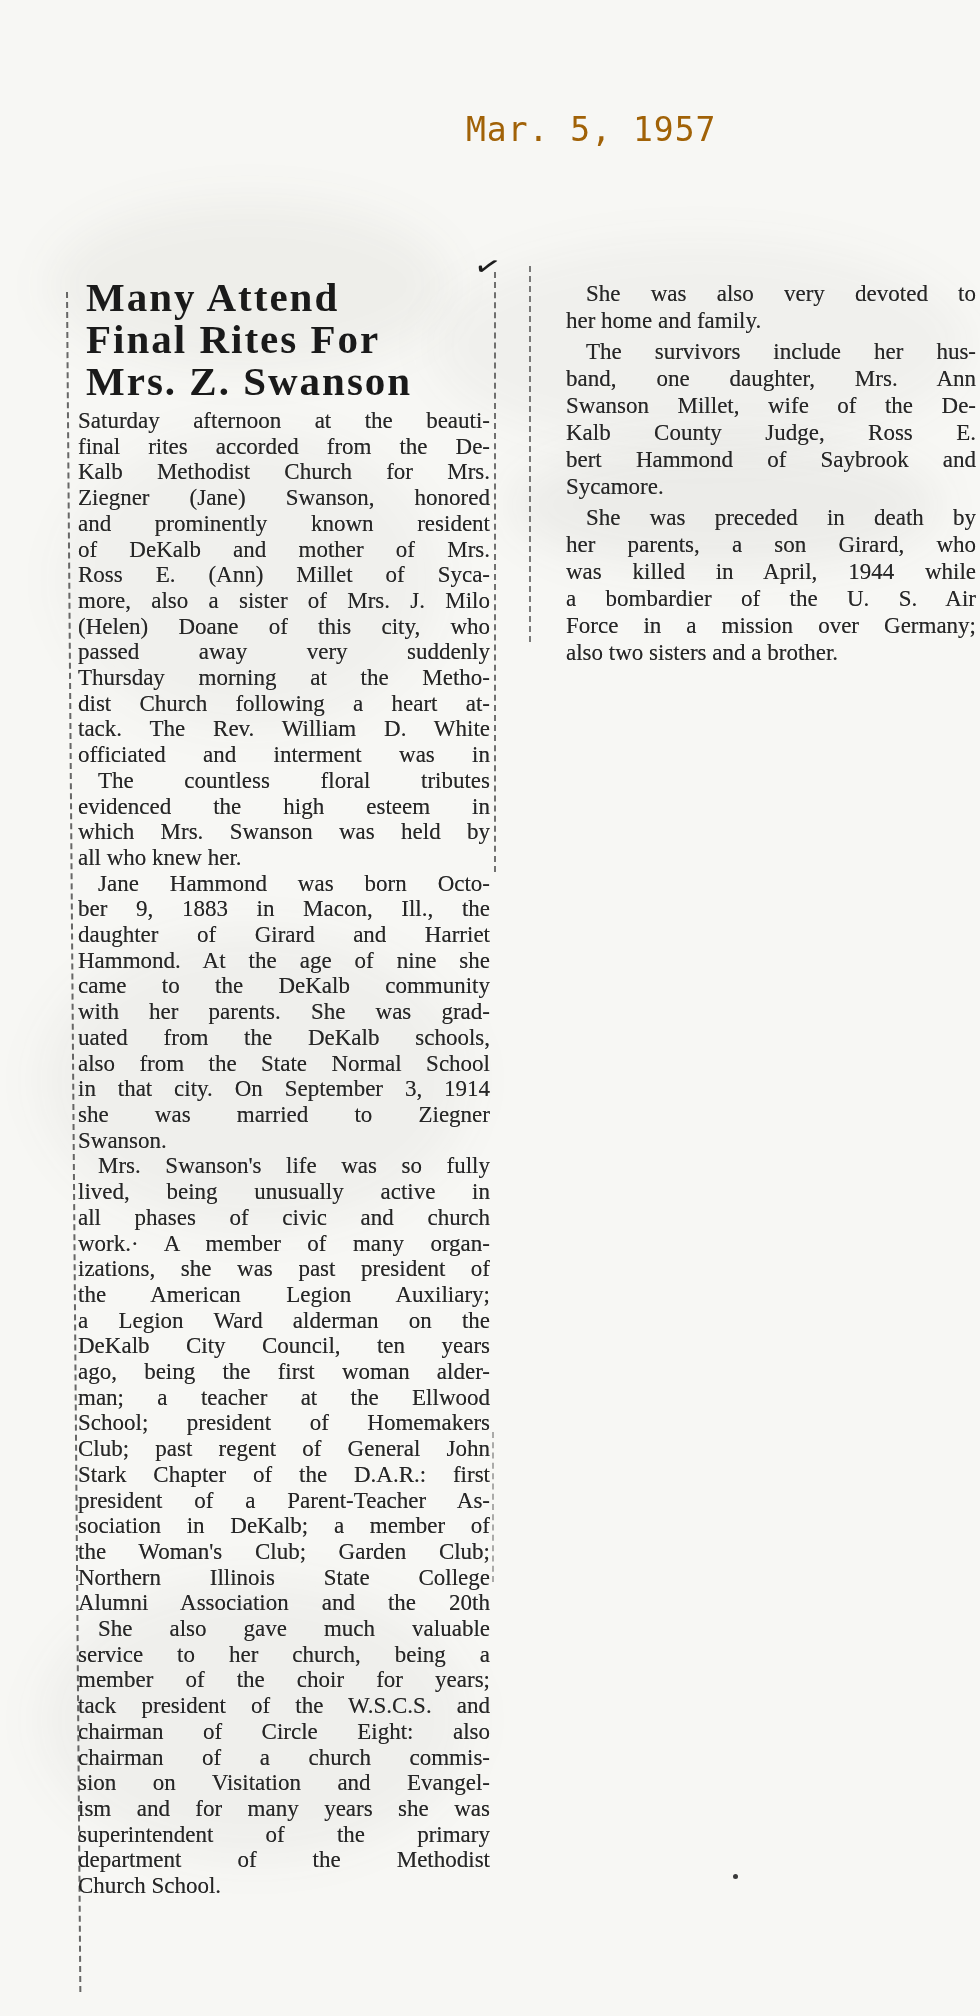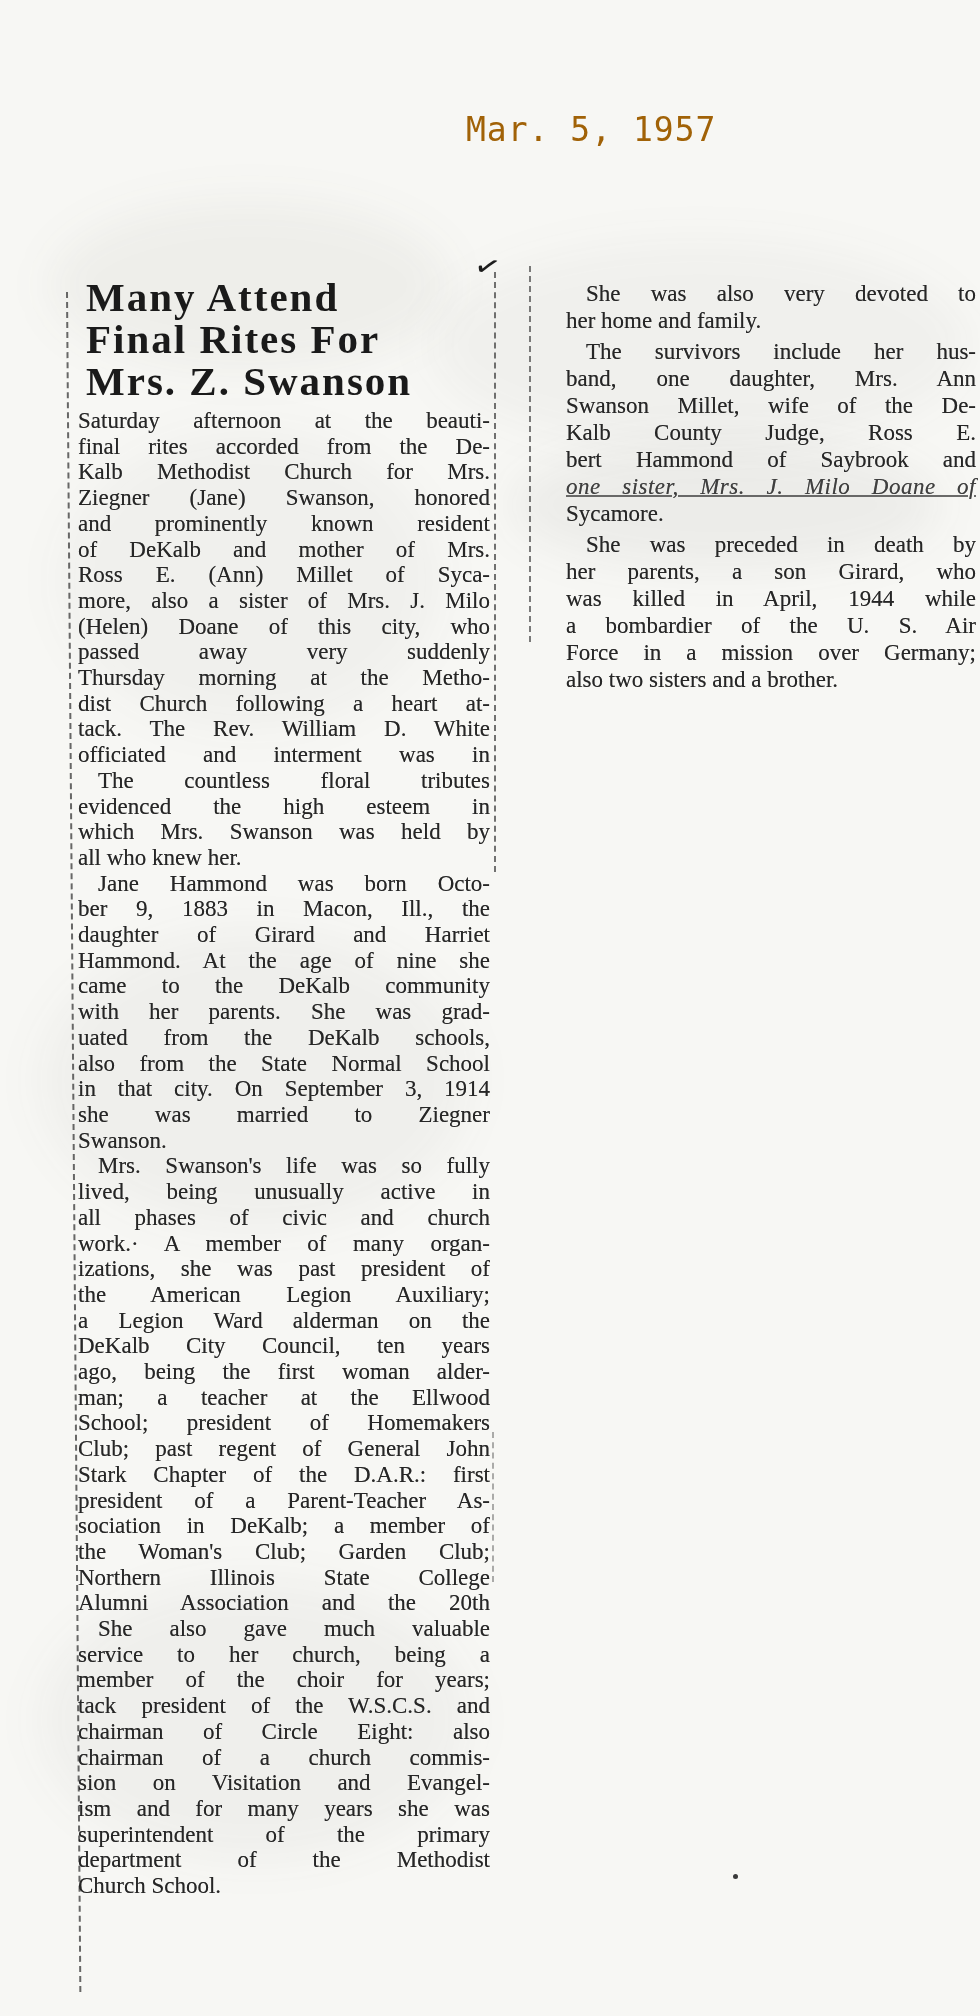--- a/index.html
+++ b/index.html
@@ -174,21 +174,20 @@
         <div class="para">
           <div class="line first">She was also very devoted to</div>
           <div class="line last">her home and family.</div>
         </div>
         <div class="para">
           <div class="line first">The survivors include her hus-</div>
           <div class="line">band, one daughter, Mrs. Ann</div>
           <div class="line">Swanson Millet, wife of the De-</div>
           <div class="line">Kalb County Judge, Ross E.</div>
           <div class="line">bert Hammond of Saybrook and</div>
-          <div class="line smudged">one sister, Mrs. J. Milo Doane of</div>
           <div class="line last">Sycamore.</div>
         </div>
         <div class="para">
           <div class="line first">She was preceded in death by</div>
           <div class="line">her parents, a son Girard, who</div>
           <div class="line">was killed in April, 1944 while</div>
           <div class="line">a bombardier of the U. S. Air</div>
           <div class="line">Force in a mission over Germany;</div>
           <div class="line last">also two sisters and a brother.</div>
         </div>

